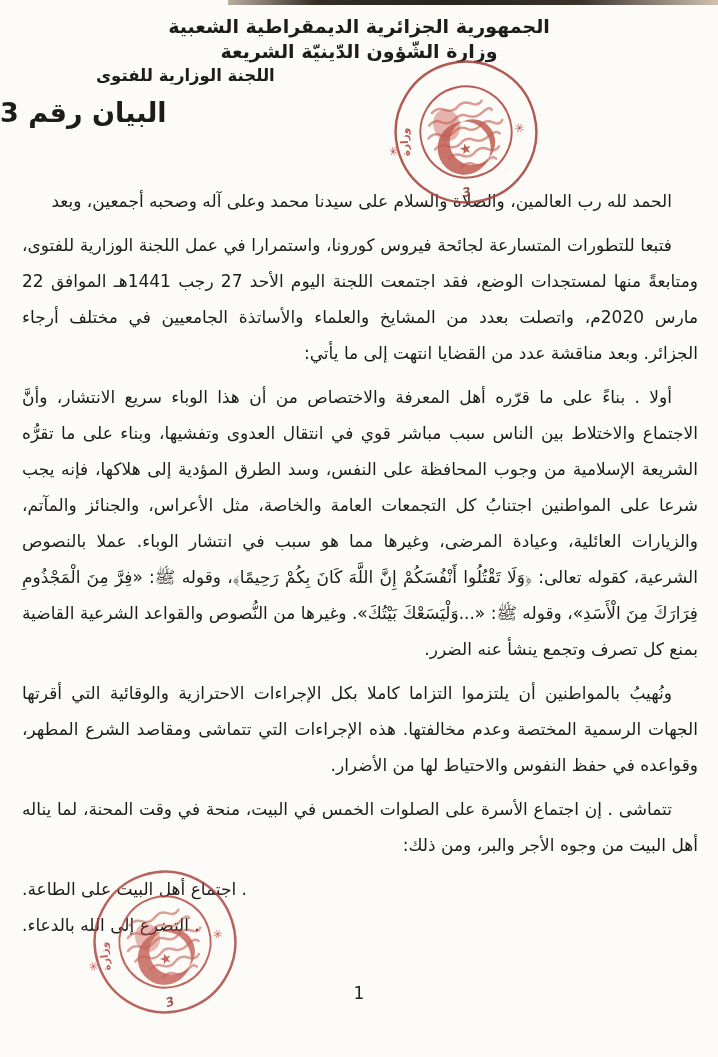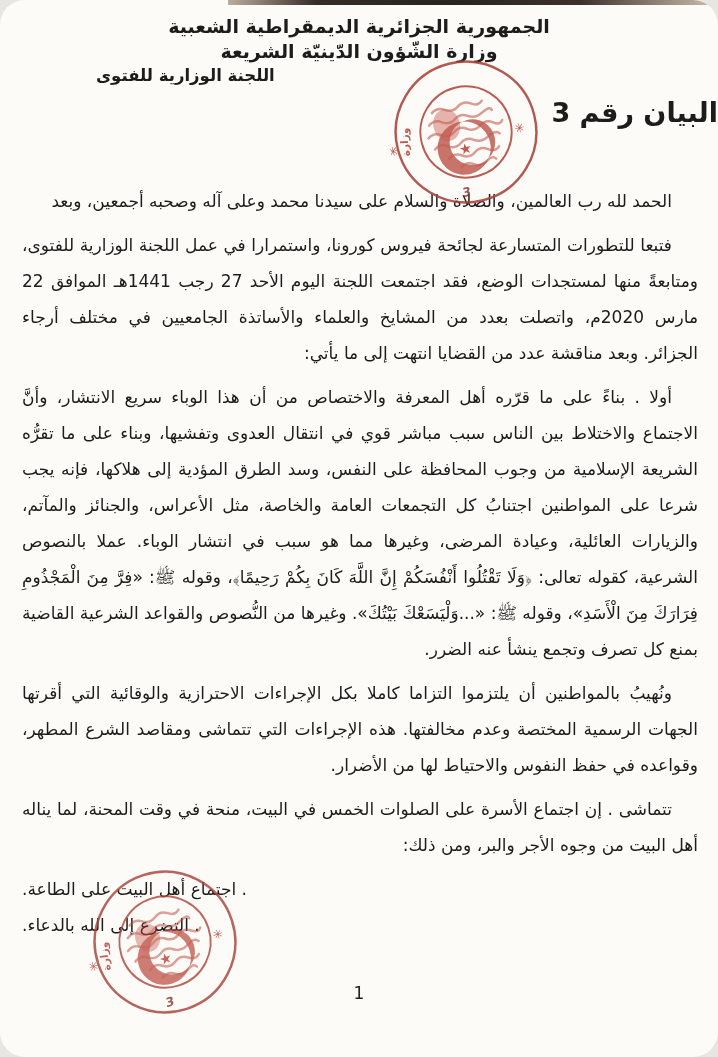--- a/index.html
+++ b/index.html
@@ -5,39 +5,38 @@
   html,body{margin:0;padding:0;background:#e8e6e2;}
   .page{
     position:relative;
     width:718px;height:1057px;
     margin:0 auto;
     background:#fcfbf8;
     overflow:hidden;
     font-family:"DejaVu Sans",sans-serif;
     color:#1d1c1a;
     direction:rtl;
-    border-radius:25px;
   }
   .scan-artifact{
     position:absolute;top:0;left:228px;right:0;height:5px;
     background:linear-gradient(90deg,#b4a796 0%,#241c14 18%,#17120d 45%,#2b2119 72%,#cdbda8 100%);
     opacity:.92;
   }
   header{position:relative;padding-top:14px;text-align:center;z-index:1;}
   .h-line{font-weight:bold;font-size:19px;line-height:25px;letter-spacing:.2px;}
   .committee{
     font-weight:bold;font-size:16.5px;line-height:22px;
     text-align:left;direction:rtl;
     margin:1px 0 0 0;
     padding-left:96px;
   }
   .doc-title{
     font-weight:bold;font-size:27px;line-height:34px;
     margin-top:9px;
-    text-align:right;
+    text-align:left;
   }
   .doc-body{
     position:absolute;top:183px;right:20px;left:22px;
     font-size:17px;line-height:36px;
     text-align:justify;text-justify:inter-word;
     z-index:1;
   }
   .doc-body p{margin:0 0 8px 0;text-indent:26px;}
   .doc-body p.bullet{margin:0 0 0 0;text-indent:0;padding-right:130px;text-align:left;}
   .doc-body p.point strong{font-weight:normal;}

